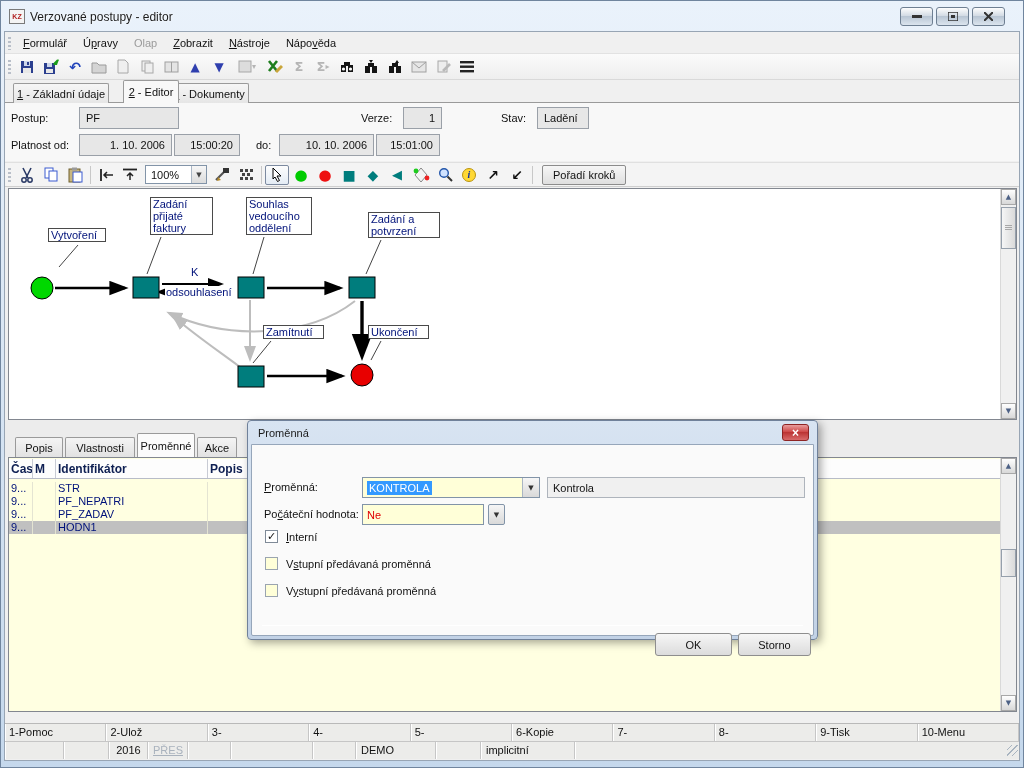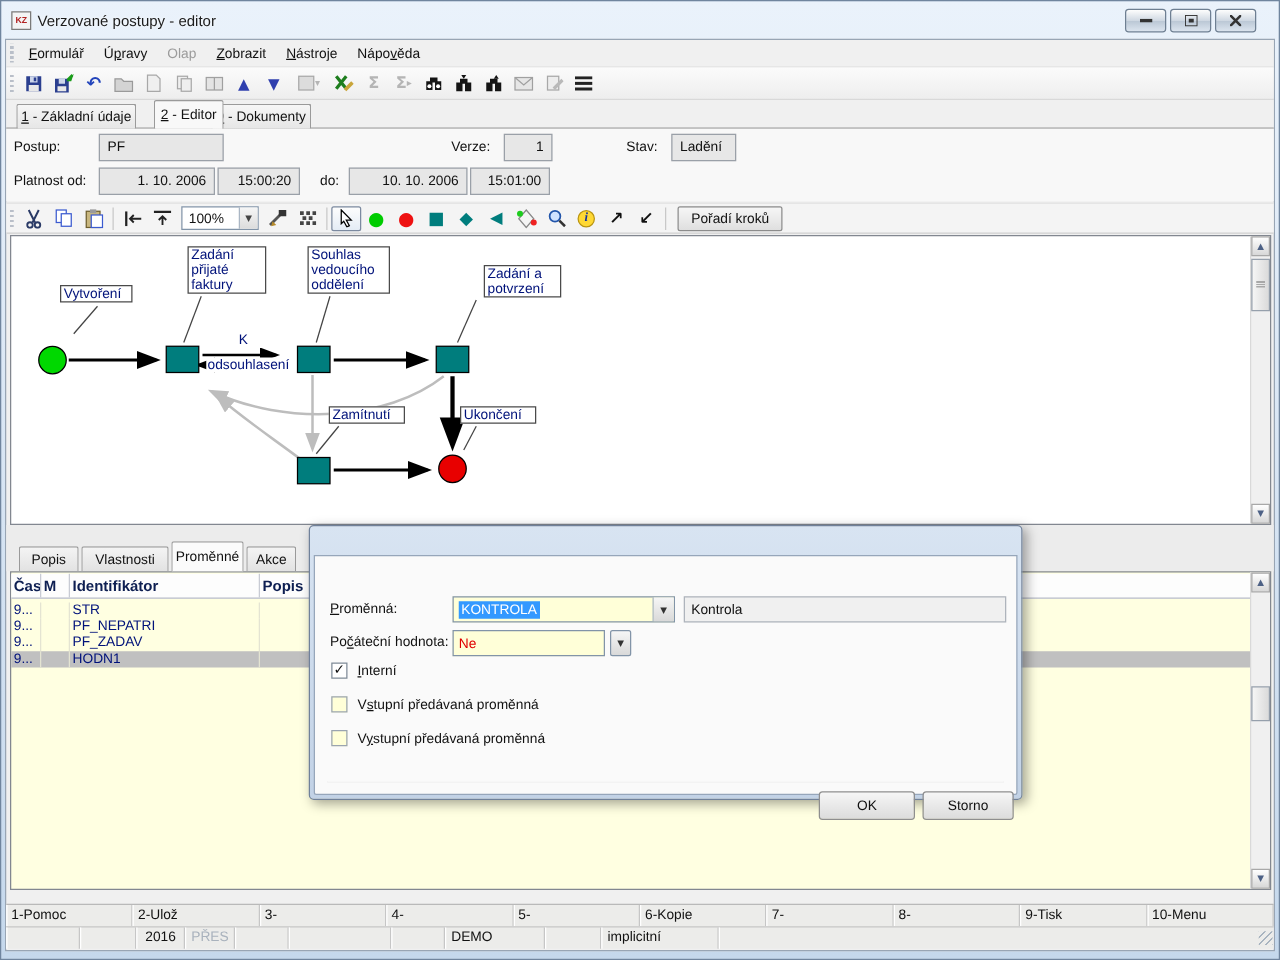--- a/index.html
+++ b/index.html
@@ -63,21 +63,21 @@
   .hc { padding:3px 2px 0 2px; border-right:1px solid #c8cbd4; overflow:hidden; white-space:nowrap; }
   .trow { position:absolute; left:0; right:0; height:13px; display:flex; color:#00127a; }
   .trow.sel { background:#c0c0c0; }
   .tc { padding:0 2px; border-right:1px solid #e4e4d2; overflow:hidden; white-space:nowrap; }
   
   #fkeys { position:absolute; left:5px; right:5px; top:723px; height:18px; display:flex; background:#ececea; border-top:1px solid #b9b9b9; }
   .fk { flex:1; border-right:1px solid #c6c6c6; border-left:1px solid #fff; padding:2px 0 0 3px; overflow:hidden; }
   #inforow { position:absolute; left:5px; right:5px; top:741px; height:18px; display:flex; background:#ececea; border-top:1px solid #c6c6c6; }
   .infc { border-right:1px solid #c6c6c6; border-left:1px solid #fff; padding:2px 4px 0 4px; overflow:hidden; white-space:nowrap; }
   .infc.ctr { text-align:center; padding:2px 0 0 0; }
-  .gray { color:#a9b2bd; }
+  .gray { color:#a9b2bd;text-decoration:underline; }
   #grip { position:absolute; right:6px; top:745px; width:11px; height:11px; background:repeating-linear-gradient(135deg,#0000 0 3px,#a8b4c0 3px 4px); }
   
   #dialog { position:absolute; left:247px; top:420px; width:571px; height:220px; background:linear-gradient(#d8e4f2,#c2d2e6); border:1px solid #70819a; border-radius:4px; box-shadow:3px 3px 9px rgba(0,0,0,.35); z-index:50; }
   #dtitle { height:23px; display:flex; align-items:center; padding:0 8px 0 10px; color:#1a1a1a; }
   #dclose { margin-left:auto; width:27px; height:17px; border:1px solid #8e2424; border-radius:3px; background:linear-gradient(#e89d9d,#cf4a4a 45%,#b92f2f 45%,#d86a6a); color:#fff; font-weight:bold; font-size:12px; display:flex; align-items:center; justify-content:center; }
   #dbody { position:absolute; left:3px; right:3px; top:23px; bottom:3px; background:#fafafa; border:1px solid #96a6ba; border-radius:0 0 2px 2px; }
   .dlbl { position:absolute; }
   .combo { position:absolute; height:21px; background:#ffffd8; border:1px solid #8294a8; display:flex; align-items:center; }
   .combo .cval { flex:1; padding-left:4px; }
   .combo .carr { width:17px; height:100%; background:linear-gradient(#f6f6f6,#d9d9d9); border-left:1px solid #aab6c4; font-size:7px; color:#333; display:flex; align-items:center; justify-content:center; }
@@ -411,21 +411,21 @@
       <circle cx="33" cy="99" r="11" fill="#00d800" stroke="#000"></circle>
       <rect x="124" y="88" width="26" height="21" fill="#007d7d" stroke="#000"></rect>
       <rect x="229" y="88" width="26" height="21" fill="#007d7d" stroke="#000"></rect>
       <rect x="340" y="88" width="26" height="21" fill="#007d7d" stroke="#000"></rect>
       <rect x="229" y="177" width="26" height="21" fill="#007d7d" stroke="#000"></rect>
       <circle cx="353" cy="186" r="11" fill="#e80000" stroke="#000"></circle>
     </svg>
     <div class="dlabel" style="left:39px;top:39px;width:58px;">Vytvoření</div>
     <div class="dlabel" style="left:141px;top:8px;width:63px;">Zadání přijaté faktury</div>
     <div class="dlabel" style="left:237px;top:8px;width:66px;">Souhlas vedoucího oddělení</div>
-    <div class="dlabel" style="left:378px;top:23px;width:62px;">Zadání a potvrzení</div>
+    <div class="dlabel" style="left:359px;top:23px;width:72px;">Zadání a potvrzení</div>
     <div class="dlabel" style="left:254px;top:136px;width:61px;">Zamítnutí</div>
     <div class="dlabel" style="left:359px;top:136px;width:61px;">Ukončení</div>
     <div class="elabel" style="left:181px;top:77px;">K</div>
     <div class="elabel" style="left:156px;top:97px;">odsouhlasení</div>
     <div class="sb">
       <div class="sb-btn glyph" style="top:0;">▲</div>
       <div class="sb-thumb" style="top:18px;height:42px;">
           <i></i>
         </div>
       <div class="sb-btn glyph" style="bottom:0;">▼</div>
@@ -500,20 +500,24 @@
     <div class="infc" style="width:82px;"></div>
     <div class="infc" style="width:43px;"></div>
     <div class="infc" style="width:80px;">DEMO</div>
     <div class="infc" style="width:45px;"></div>
     <div class="infc" style="width:94px;">implicitní</div>
     <div class="infc" style="flex:1;border-right:none;"></div>
   </div>
   <div id="grip"></div>
 
   <div id="dialog">
+    <div id="dtitle">
+      <span>Proměnná</span>
+      <div id="dclose">×</div>
+    </div>
     <div id="dbody">
       <div class="dlbl" style="left:12px;top:36px;"><span class="ak">P</span><span>roměnná:</span></div>
       <div class="combo" style="left:110px;top:32px;width:178px;">
         <span class="cval"><span class="hl">KONTROLA</span></span>
         <span class="carr glyph">▼</span>
       </div>
       <div class="ro" style="left:295px;top:32px;width:258px;">Kontrola</div>
       <div class="dlbl" style="left:12px;top:63px;"><span>Po</span><span class="ak">č</span><span>áteční hodnota:</span></div>
       <div class="combo" style="left:110px;top:59px;width:122px;">
         <span class="cval red">Ne</span>

